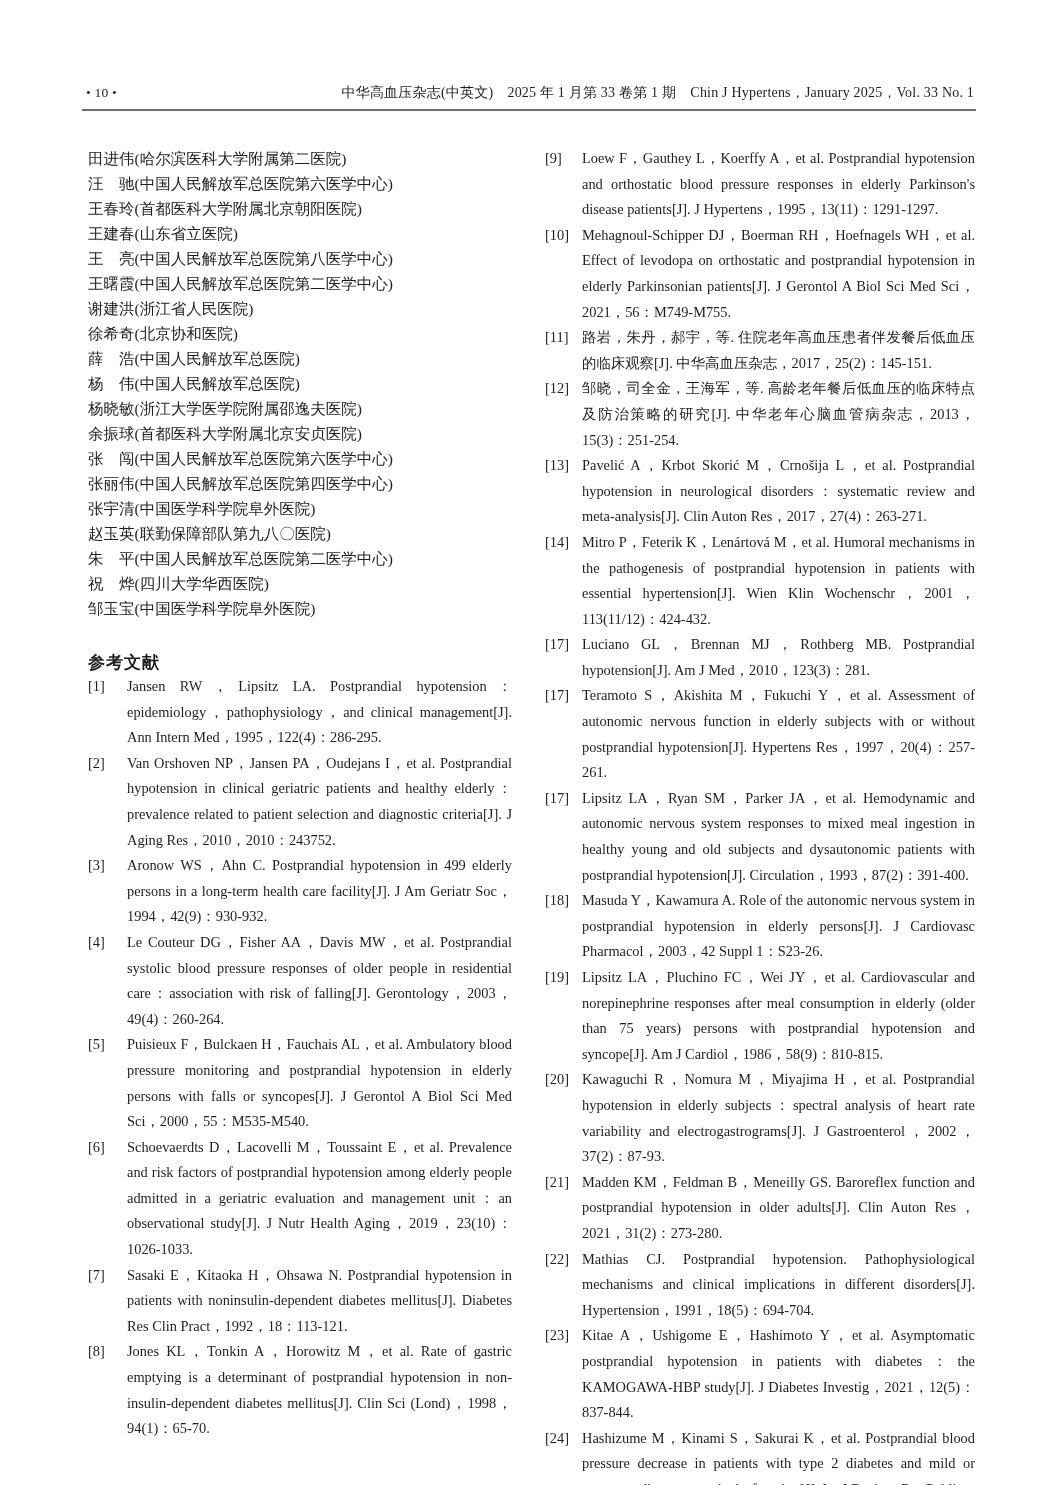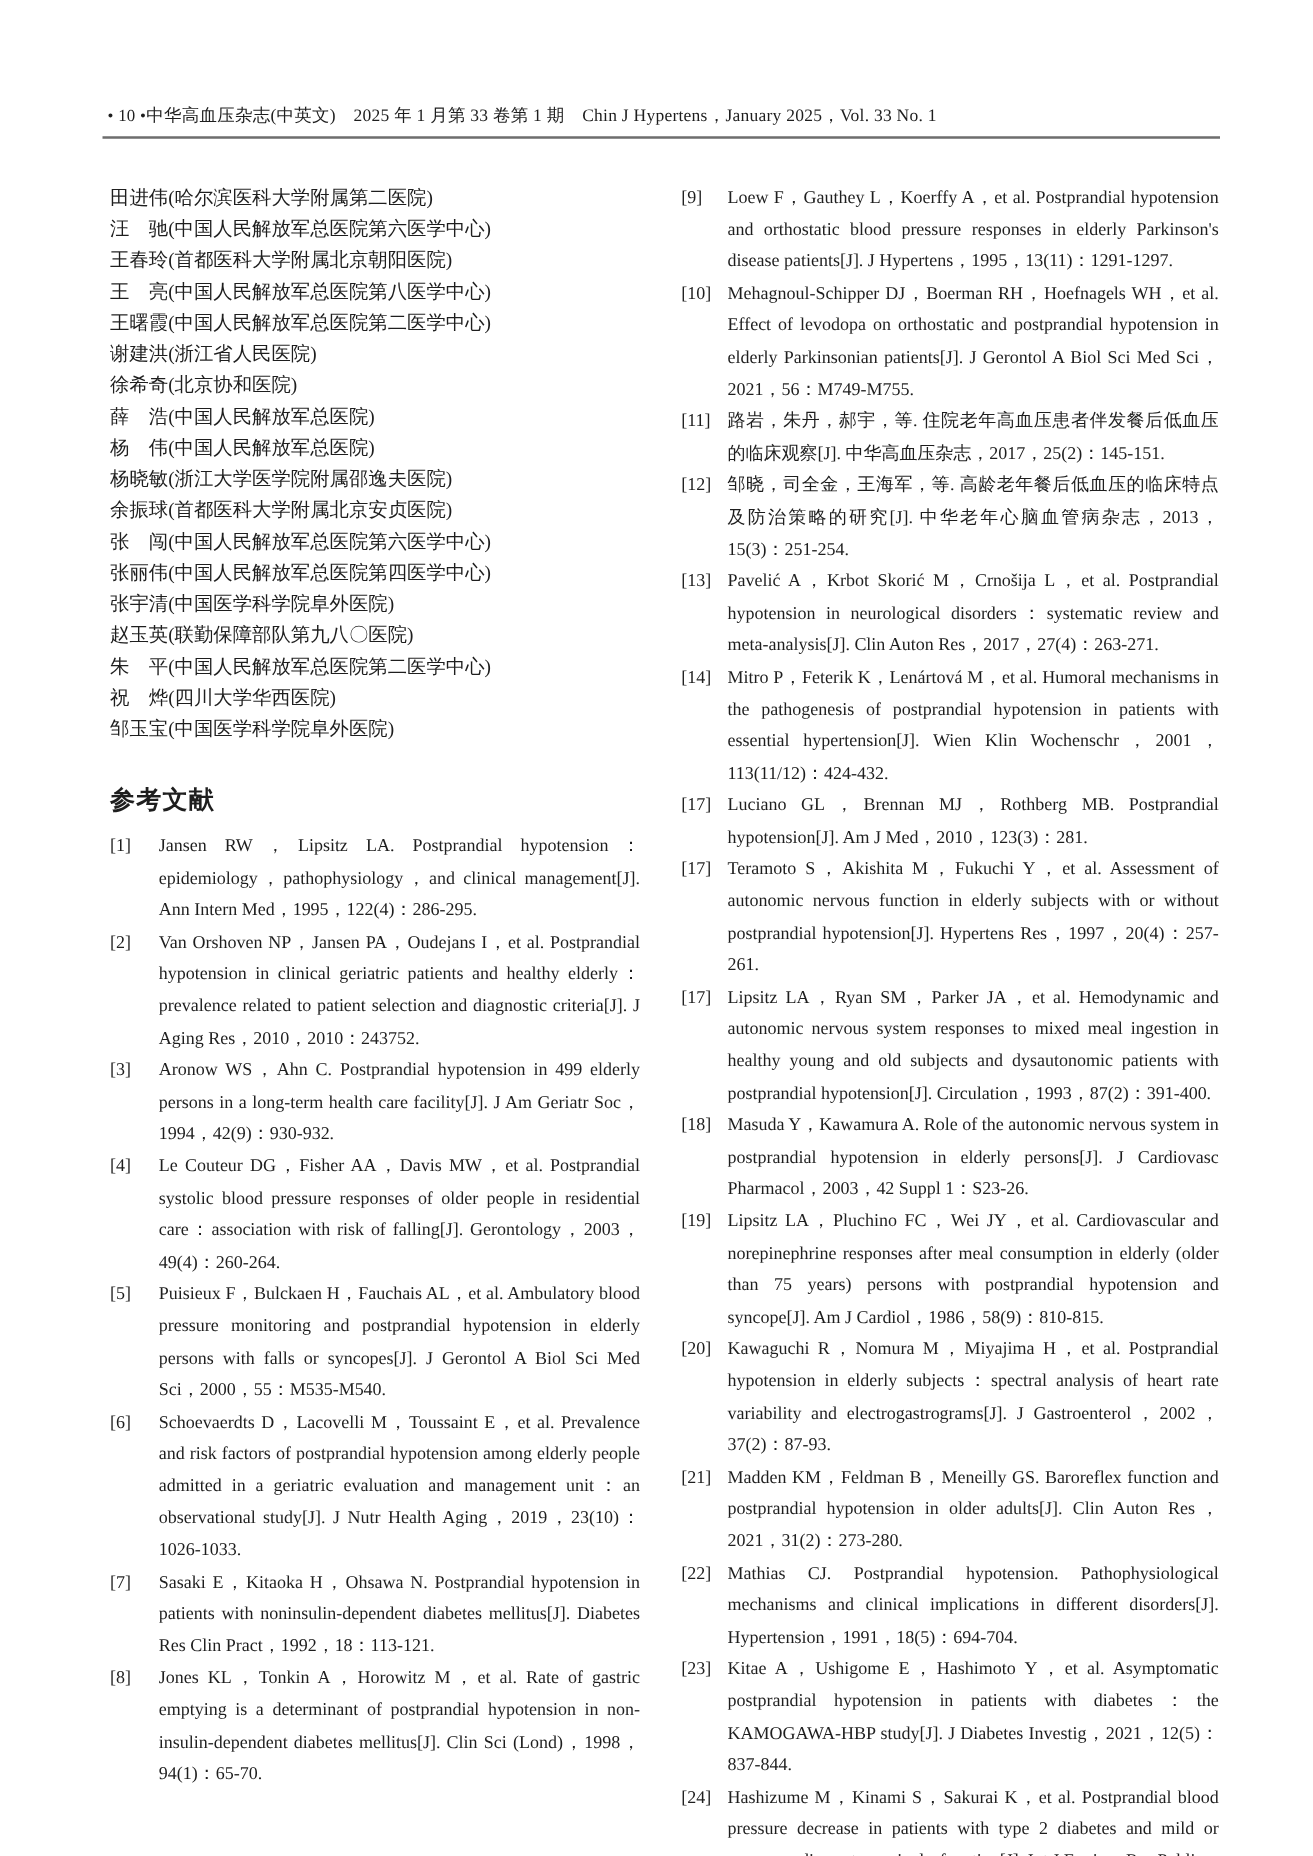--- a/index.html
+++ b/index.html
@@ -12,20 +12,21 @@
     font-family: "Liberation Serif", "DejaVu Serif", serif;
     overflow: hidden;
   }
   
   .header {
     position: absolute;
     top: 84px;
     left: 86px;
     right: 76px;
     display: flex;
+    justify-content: space-between;
     align-items: baseline;
     font-size: 13.5px;
     letter-spacing: 0.2px;
     white-space: nowrap;
   }
   .page-label { font-size: 13.5px; }
   .journal-line { font-size: 14px; }
   .header-rule {
     position: absolute;
     top: 109px;
@@ -45,22 +46,22 @@
   .col-left  { width: 424px; }
   .col-right { width: 430px; }
 
   .contrib-line {
     font-size: 15.5px;
     line-height: 25px;
     white-space: nowrap;
   }
   .ref-heading {
     font-weight: bold;
-    font-size: 20px;
-    margin: 30px 0 12px 0;
+    font-size: 17px;
+    margin: 30px 0 0 0;
     letter-spacing: 1px;
   }
   .ref {
     position: relative;
     padding-left: 39px;
     font-size: 14.4px;
     line-height: 25.6px;
     text-align: justify;
     text-justify: inter-word;
   }
@@ -86,20 +87,21 @@
 
     <div class="col-left">
       <div>
 
           <div class="contrib-line">田进伟(哈尔滨医科大学附属第二医院)</div>
 
           <div class="contrib-line">汪　驰(中国人民解放军总医院第六医学中心)</div>
 
           <div class="contrib-line">王春玲(首都医科大学附属北京朝阳医院)</div>
 
+          <div class="contrib-line">王建春(山东省立医院)</div>
 
           <div class="contrib-line">王　亮(中国人民解放军总医院第八医学中心)</div>
 
           <div class="contrib-line">王曙霞(中国人民解放军总医院第二医学中心)</div>
 
           <div class="contrib-line">谢建洪(浙江省人民医院)</div>
 
           <div class="contrib-line">徐希奇(北京协和医院)</div>
 
           <div class="contrib-line">薛　浩(中国人民解放军总医院)</div>

